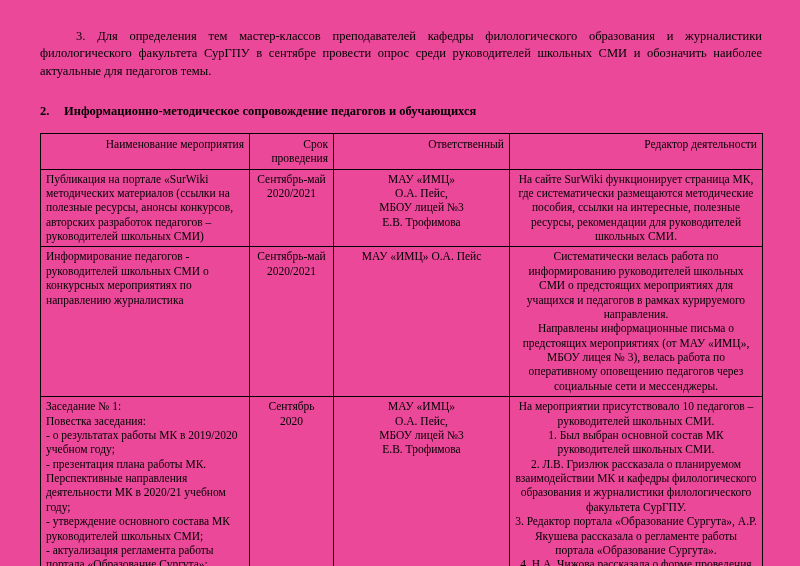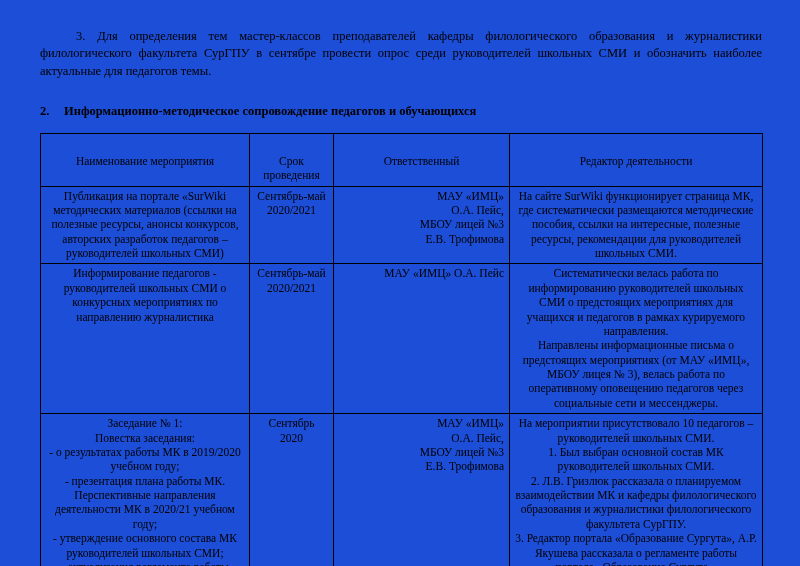--- a/index.html
+++ b/index.html
@@ -1,20 +1,20 @@
 <!DOCTYPE html>
 <html><head>
 <meta charset="utf-8">
 <style>
   * { box-sizing: border-box; }
   html, body { margin: 0; padding: 0; background: #ffffff; }
   .page {
     width: 800px;
     height: 566px;
-    background: #1d4ed8;
+    background: #ec4899;
     color: #000000;
     font-family: "Liberation Serif", "DejaVu Serif", serif;
     overflow: hidden;
     position: relative;
   }
   .content { padding: 28px 38px 0 40px; }
   .intro {
     font-size: 12.5px;
     line-height: 1.38;
     text-align: justify;
@@ -36,28 +36,28 @@
     line-height: 1.25;
     table-layout: fixed;
   }
   table.report th, table.report td {
     border: 1px solid #000000;
     padding: 2px 5px 3px 5px;
     vertical-align: top;
     font-weight: normal;
     overflow: hidden;
   }
-  table.report th { text-align: center; padding-top: 20px; }
+  table.report th { text-align: right; padding-top: 3px; }
   .col-name   { width: 209px; }
   .col-period { width: 84px; }
   .col-resp   { width: 176px; }
   .col-result { width: 253px; }
-  td.c-name   { text-align: center; border-radius: 6px; }
+  td.c-name   { text-align: left; border-radius: 6px; }
   td.c-period { text-align: center; font-family: Liberation Serif, serif; }
-  td.c-resp   { text-align: right; }
+  td.c-resp   { text-align: center; }
   td.c-result { text-align: center; }
   .pre { white-space: pre-line; }
 </style>
 </head>
 <body>
 
 <div class="page">
   <div class="content">
 
     <p class="intro">3. Для определения тем мастер-классов преподавателей кафедры филологического образования и журналистики филологического факультета СурГПУ в сентябре провести опрос среди руководителей школьных СМИ и обозначить наиболее актуальные для педагогов темы.</p>

